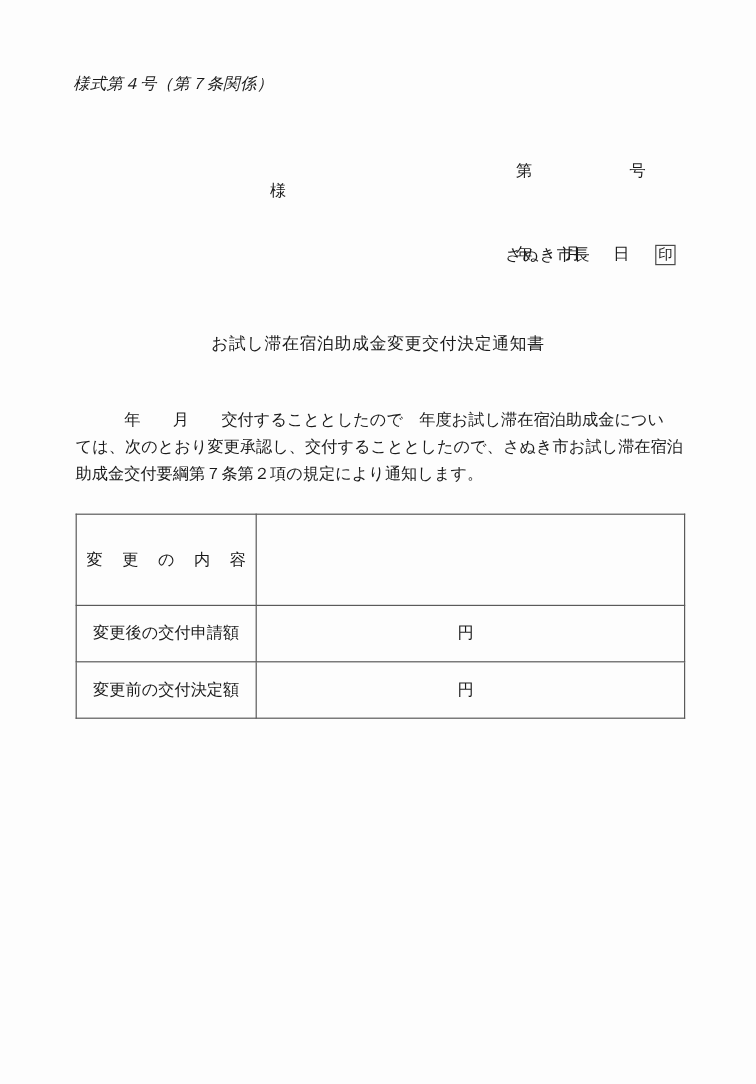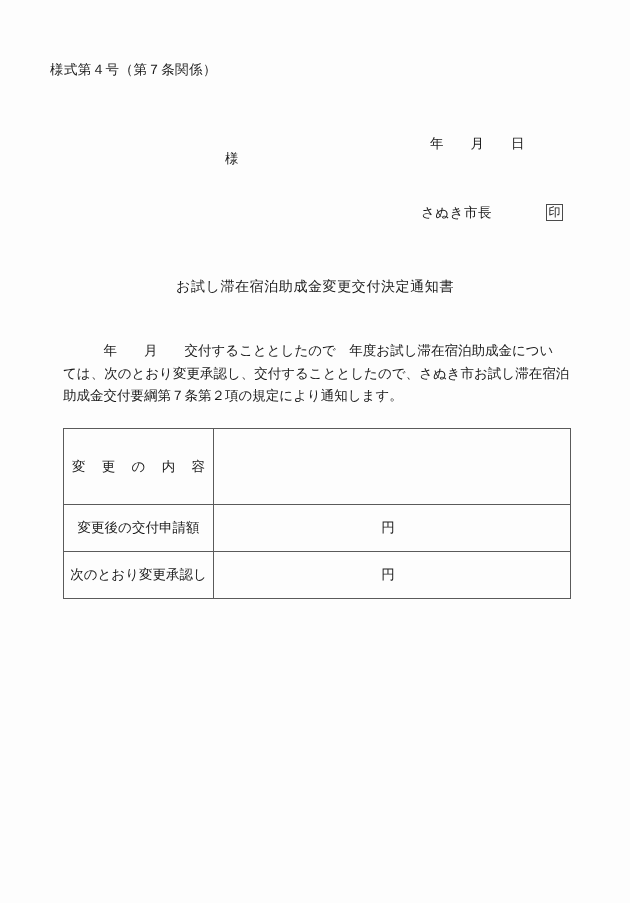--- a/index.html
+++ b/index.html
@@ -17,25 +17,26 @@
     width: 630px;
     height: 903px;
     background: #fdfdfd;
     overflow: hidden;
     box-sizing: border-box;
   }
 
   
   .form-no {
     position: absolute;
-    left: 50px;
+    left: 61px;
     top: 61px;
     font-size: 13.5px;
     letter-spacing: 0.4px;
     white-space: nowrap;
+    font-style: italic;
   }
 
   
   .doc-meta {
     position: absolute;
     left: 430px;
     top: 86px;
     font-size: 13.5px;
     line-height: 23px;
     white-space: pre;
@@ -130,20 +131,21 @@
   .unit { padding-right: 8px; }
 </style>
 </head>
 <body>
 
 <div class="page">
 
   <div class="form-no">様式第４号（第７条関係）</div>
 
   <div class="doc-meta">
+    <div class="row">第　　　　　　号</div>
     <div class="row">年　　月　　日</div>
   </div>
 
   <div class="addressee">様</div>
 
   <div class="issuer">
     <span class="issuer-name">さぬき市長</span>
     <span class="seal-box">印</span>
   </div>
 
@@ -163,21 +165,21 @@
         </td>
         <td class="value-cell"></td>
       </tr>
       <tr class="row-amount">
         <td class="label-cell">変更後の交付申請額</td>
         <td class="value-cell">
           <span class="unit">円</span>
         </td>
       </tr>
       <tr class="row-amount">
-        <td class="label-cell">次のとおり変更承認し</td>
+        <td class="label-cell">変更前の交付決定額</td>
         <td class="value-cell">
           <span class="unit">円</span>
         </td>
       </tr>
     </tbody>
   </table>
 
 </div>
 
 </body></html>

